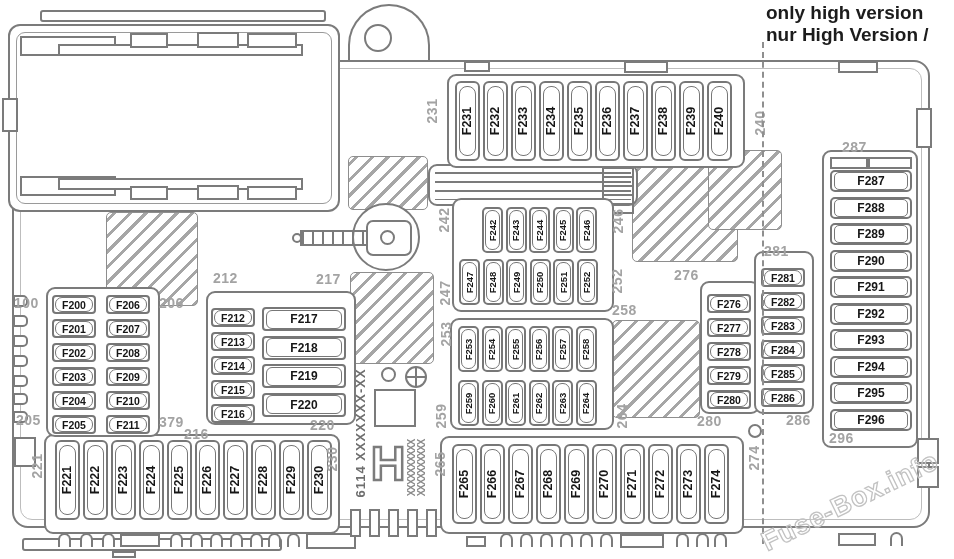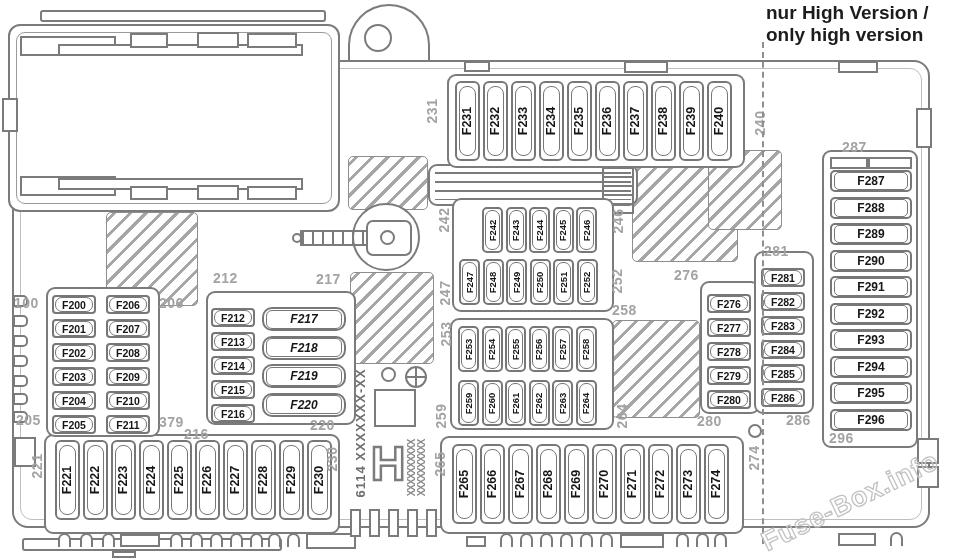--- a/index.html
+++ b/index.html
@@ -35,21 +35,21 @@
   .v-sm { gap:2.5px; }
   .v-sm .fuse { width:21px; height:46px; border-radius:5px; }
   .v-sm .lbl  { width:15px; height:40px; border-radius:7px; font-size:9.5px; }
   .v-sm .lbl span { transform:rotate(-90deg); }
 
   .h-sm { gap:5px; }
   .h-sm .fuse { width:44px; height:19px; border-radius:4px; }
   .h-sm .lbl  { width:38px; height:15px; border-radius:7px; font-size:10.5px; }
 
   .h-lg { gap:4.5px; }
-  .h-lg .fuse { width:84px; height:24px; border-radius:10px;font-style:italic; }
+  .h-lg .fuse { width:84px; height:24px; border-radius:4px; }
   .h-lg .lbl  { width:76px; height:19px; border-radius:6px; font-size:12px; }
 
   .h-287 { gap:4.5px; }
   .h-287 .fuse { width:82px; height:22px; border-radius:5px; }
   .h-287 .lbl  { width:74px; height:18px; border-radius:5px; font-size:12px; }
 
   
   .glabel { position:absolute; font-weight:bold; font-size:14px; color:#a3a3a3; letter-spacing:.5px; }
   .glabel.v { width:34px; height:16px; text-align:center; transform:rotate(-90deg); }
 
@@ -722,19 +722,19 @@
   <span class="glabel" style="left:310px;top:417px;">220</span>
   <span class="glabel" style="left:674px;top:267px;">276</span>
   <span class="glabel" style="left:697px;top:413px;">280</span>
   <span class="glabel" style="left:764px;top:243px;">281</span>
   <span class="glabel" style="left:786px;top:412px;">286</span>
   <span class="glabel" style="left:842px;top:139px;">287</span>
   <span class="glabel" style="left:829px;top:430px;">296</span>
 
   <div class="dashline"></div>
   <div class="annotation">
+    <div>only high version</div>
     <div>nur High Version /</div>
-    <div>only high version</div>
   </div>
 
   <div class="watermark">Fuse-Box.info</div>
 
 </div>
 
 </body></html>

